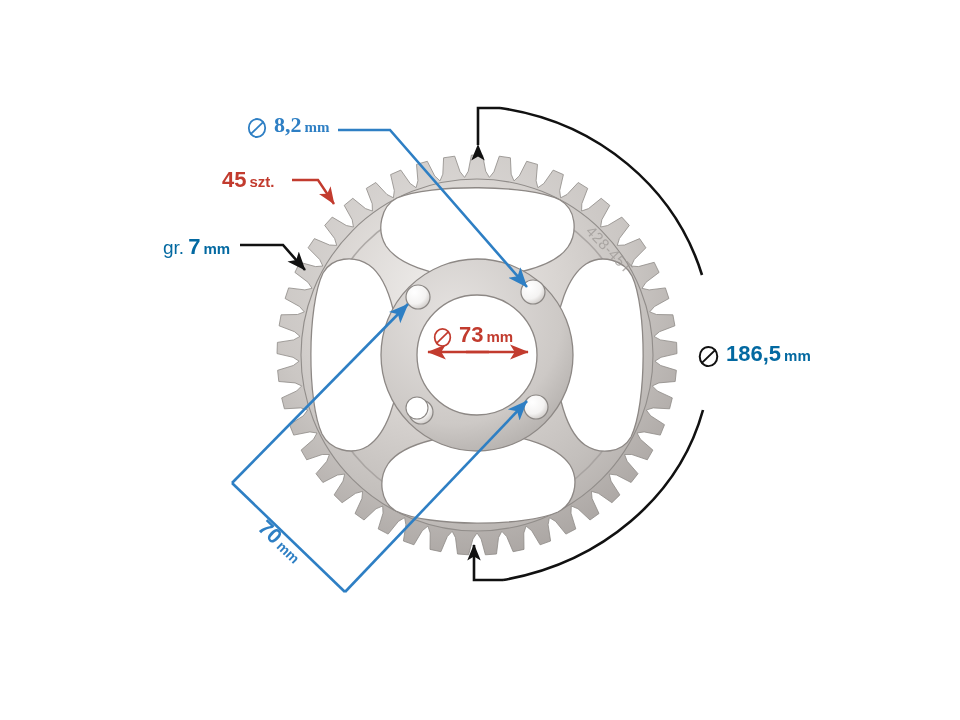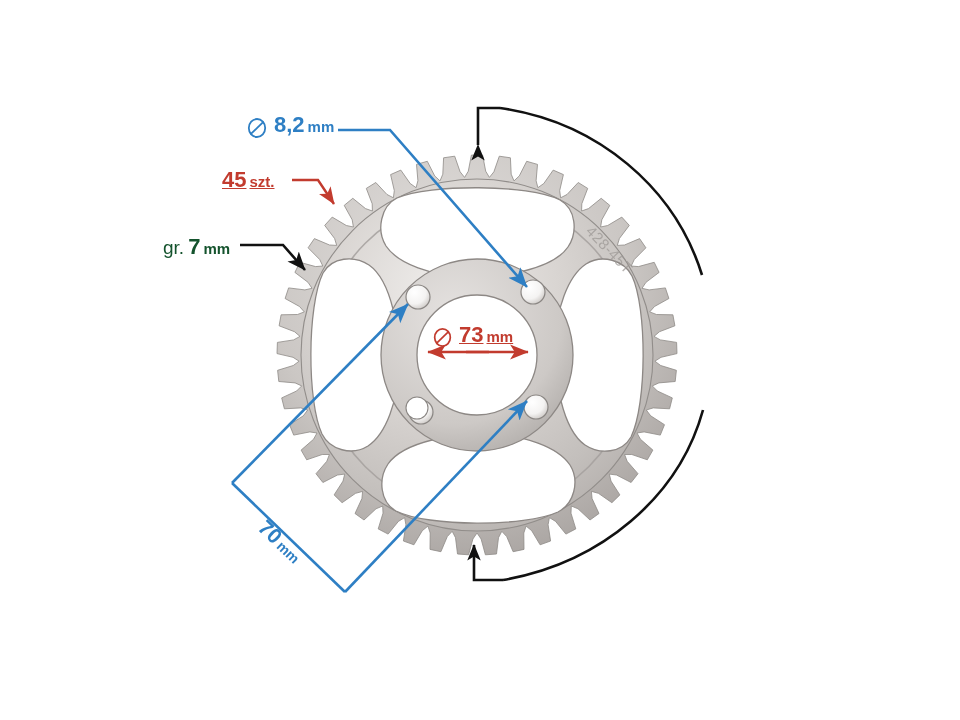--- a/index.html
+++ b/index.html
@@ -40,22 +40,22 @@
     font-weight: bold;
     font-size: 15px;
     margin-left: 3px;
   }
   .pre {
     font-weight: normal;
     font-size: 19px;
     margin-right: 4px;
   }
   .blue  { color: #2E7FC4; }
-  .red   { color: #C23B2E; text-decoration: underline; }
-  .black { color: #14532d; }
+  .red   { color: #C23B2E; }
+  .black { color: #0369a1; }
   .dia-sym { margin-right: 6px; vertical-align: middle; }
   .rot70 {
     transform: rotate(44deg);
     transform-origin: left center;
   }
   .rot70 .num { font-size: 21px; }
   .rot70 .unit { font-size: 14px; }
 </style>
 </head>
 <body>
@@ -178,21 +178,21 @@
     <g fill="none" stroke="#2E7FC4" stroke-width="2.6">
 
       <path d="M 232 483 L 408 304" marker-end="url(#arrowBlue)"></path>
 
       <path d="M 345 592 L 527 401" marker-end="url(#arrowBlue)"></path>
 
       <path d="M 232 483 L 345 592"></path>
     </g>
   </svg>
 
-  <div class="lbl blue" style="left:246px; top:114px;">
+  <div class="lbl blue" style="left:246px; top:114px;font-family:Liberation Serif, serif;">
     <svg class="dia-sym" width="22" height="22" viewBox="0 0 22 22">
       <ellipse cx="11" cy="11" rx="8.2" ry="9" fill="none" stroke="#2E7FC4" stroke-width="1.8"></ellipse>
       <line x1="4.4" y1="17.4" x2="17.6" y2="4.6" stroke="#2E7FC4" stroke-width="1.8"></line>
     </svg><span class="num">8,2</span><span class="unit">mm</span>
   </div>
 
   <div class="lbl red" style="left:222px; top:169px;">
     <span class="num">45</span><span class="unit">szt.</span>
   </div>
 
@@ -200,18 +200,24 @@
     <span class="pre">gr.</span><span class="num">7</span><span class="unit">mm</span>
   </div>
 
   <div class="lbl red" style="left:432px; top:324px;">
     <svg class="dia-sym" width="21" height="21" viewBox="0 0 22 22">
       <ellipse cx="11" cy="11" rx="8.2" ry="9" fill="none" stroke="#C23B2E" stroke-width="1.8"></ellipse>
       <line x1="4.4" y1="17.4" x2="17.6" y2="4.6" stroke="#C23B2E" stroke-width="1.8"></line>
     </svg><span class="num">73</span><span class="unit">mm</span>
   </div>
 
+  <div class="lbl black" style="left:697px; top:343px;">
+    <svg class="dia-sym" width="23" height="23" viewBox="0 0 22 22">
+      <ellipse cx="11" cy="11" rx="8.4" ry="9.2" fill="none" stroke="#111111" stroke-width="1.9"></ellipse>
+      <line x1="4.2" y1="17.6" x2="17.8" y2="4.4" stroke="#111111" stroke-width="1.9"></line>
+    </svg><span class="num">186,5</span><span class="unit">mm</span>
+  </div>
 
   <div class="lbl blue rot70" style="left:262px; top:513px;">
     <span class="num">70</span><span class="unit">mm</span>
   </div>
 
 </div>
 
 </body></html>

